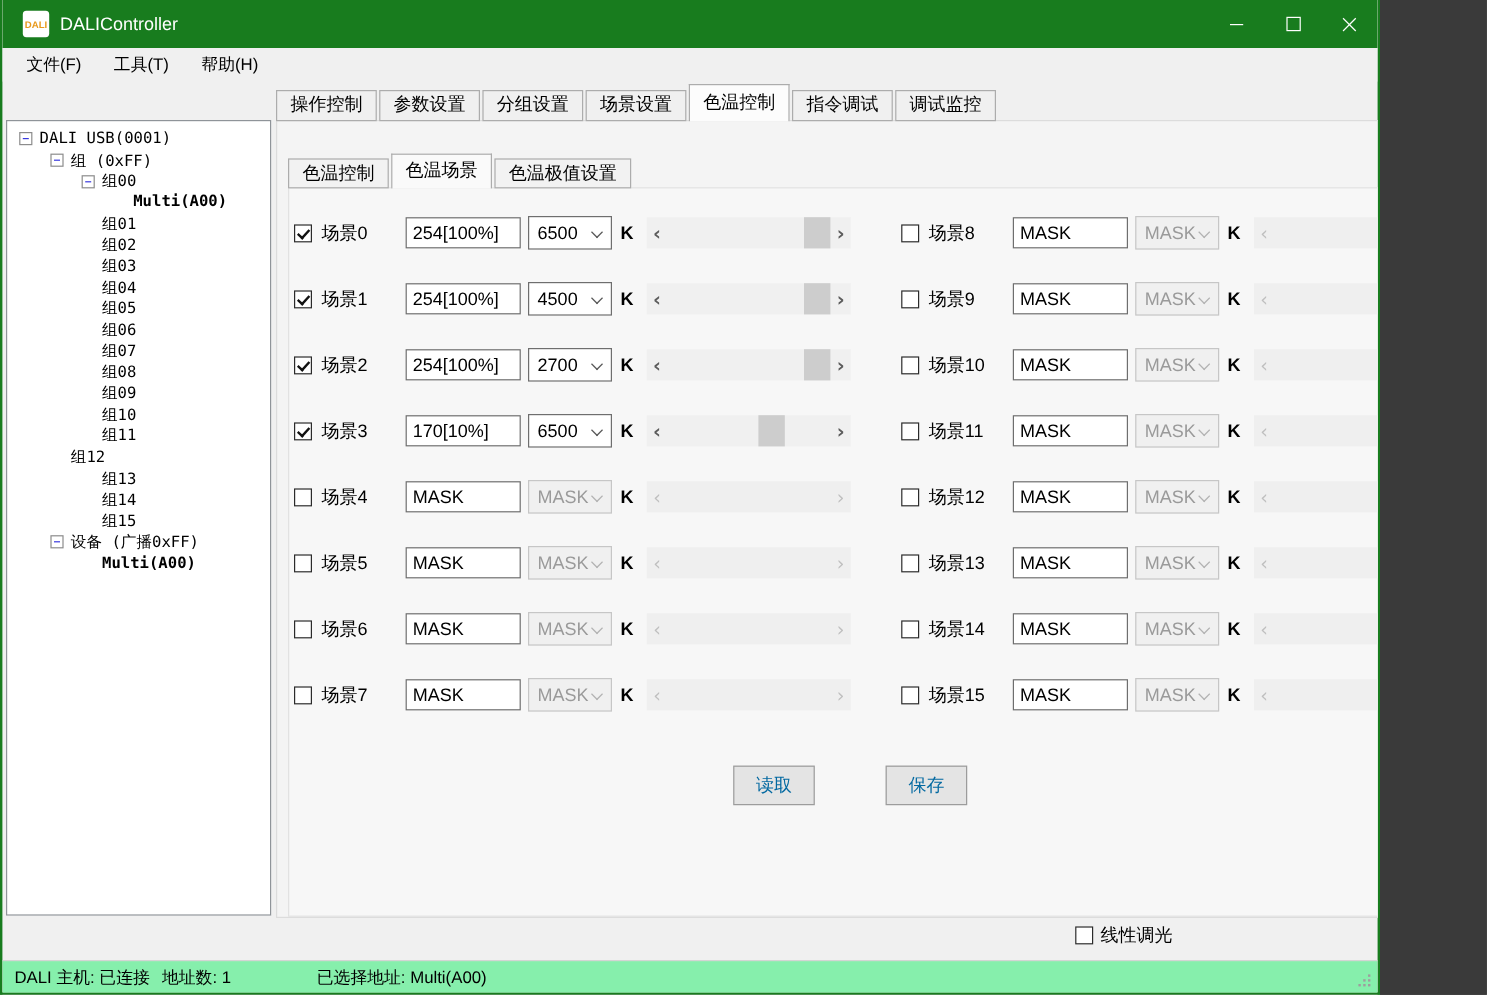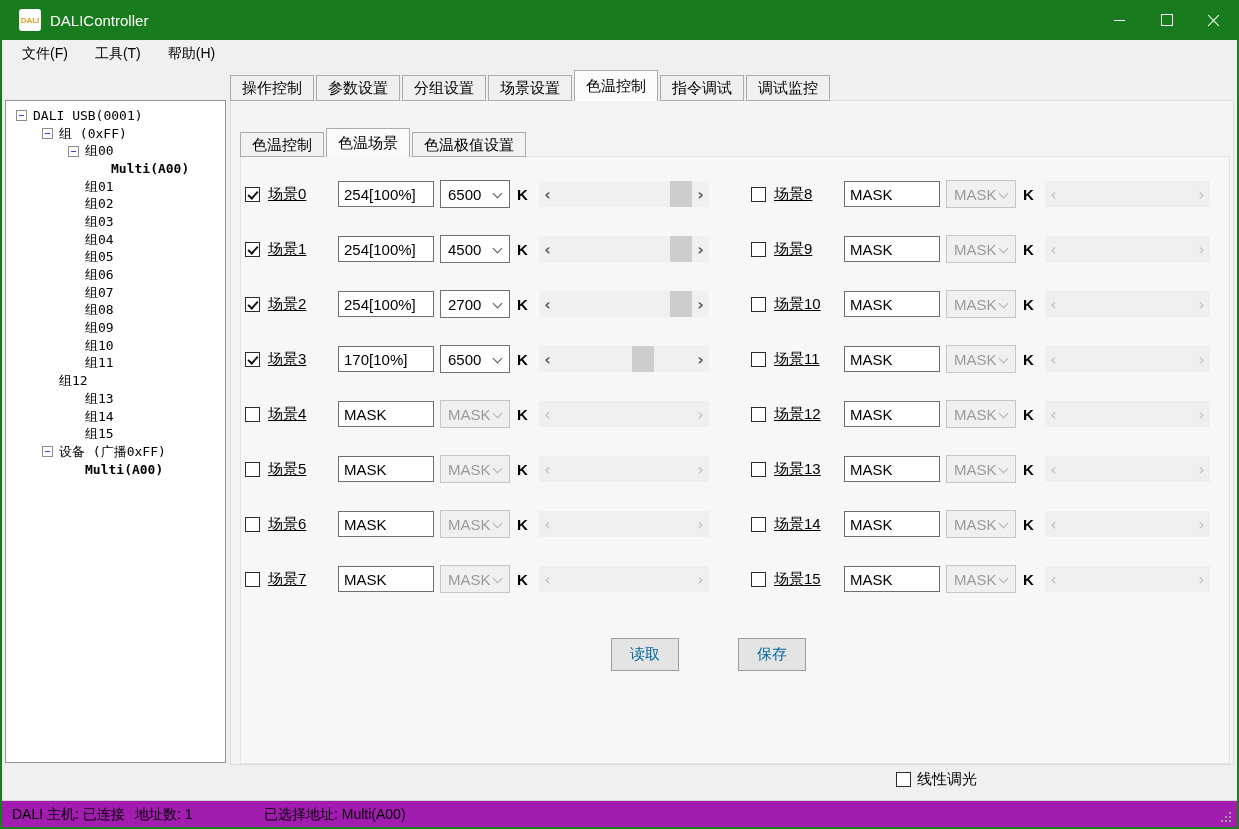--- a/index.html
+++ b/index.html
@@ -1,16 +1,16 @@
 <!DOCTYPE html>
 <html><head>
 <meta charset="utf-8">
 <style>
   html,body{margin:0;padding:0;background:#3a3a3a;}
-  .window{position:relative;width:1239px;height:829px;box-sizing:border-box;
+  .window{position:relative;width:1150px;height:829px;box-sizing:border-box;
     border:2px solid #187c1e;border-top:none;background:#f0f0f0;overflow:hidden;
     font-family:"Liberation Sans","DejaVu Sans",sans-serif;color:#000;}
   
   .titlebar{height:40px;background:#187c1e;display:flex;align-items:center;}
   .app-icon{flex:none;width:22px;height:22px;margin-left:17px;background:#fff;border-radius:3px;
     display:flex;align-items:center;justify-content:center;font-size:8px;font-weight:bold;color:#e8991c;letter-spacing:0;}
   .win-title{color:#fff;font-size:15px;margin-left:9px;}
   .win-controls{margin-left:auto;display:flex;height:100%;}
   .win-btn{width:47px;height:100%;display:flex;align-items:center;justify-content:center;cursor:default;}
   .glyph-min{width:11px;height:1px;background:#fff;}
@@ -46,21 +46,21 @@
   .sub-page{position:absolute;left:9px;top:55px;width:990px;height:608px;box-sizing:border-box;
     background:#f7f7f7;border:1px solid #e2e2e2;}
   
   .col{position:absolute;top:22px;}
   .col.left{left:4px;}
   .col.right{left:510px;}
   .scene-row{display:flex;align-items:center;height:30px;margin-bottom:25px;}
   .cb{flex:none;width:15px;height:15px;box-sizing:border-box;border:1px solid #2b2b2b;background:#fff;position:relative;margin-right:8px;}
   .cb.checked::after{content:'';position:absolute;left:2px;top:3px;width:8px;height:4px;
     border-left:2px solid #111;border-bottom:2px solid #111;transform:rotate(-48deg);}
-  .scene-label{flex:none;width:70px;font-size:15px;text-decoration:underline;}
+  .scene-label{flex:none;width:70px;font-size:15px;}
   .level-input{flex:none;width:96px;height:26px;box-sizing:border-box;border:1px solid #6e6e6e;background:#fff;
     font-size:15px;padding:0 5px;font-family:inherit;color:#000;outline:none;}
   .kelvin-select{flex:none;width:70px;height:28px;box-sizing:border-box;border:1px solid #6e6e6e;background:#fff;
     display:flex;align-items:center;padding-left:7px;position:relative;font-size:15px;margin-left:6px;}
   .chev{position:absolute;right:8px;top:9px;width:6px;height:6px;border:solid #555;border-width:0 1.5px 1.5px 0;transform:rotate(45deg);}
   .k-unit{flex:none;margin-left:7px;width:14px;font-size:15px;font-weight:600;}
   .hscroll{flex:none;position:relative;width:170px;height:26px;background:#f0f0f0;margin-left:8px;}
   .col.right .hscroll{width:165px;}
   .arr{position:absolute;top:0;bottom:0;width:17px;display:flex;align-items:center;justify-content:center;
     font-size:16px;font-weight:bold;color:#5c5c5c;font-family:"DejaVu Sans",sans-serif;}
@@ -72,21 +72,21 @@
   .scene-row.disabled .hscroll{background:#efefef;}
   .scene-row.disabled .arr{color:#bfbfbf;font-weight:normal;}
   
   .action-btn{position:absolute;width:68px;height:33px;background:#e4e4e4;border:1px solid #9c9c9c;
     font-size:15px;font-family:Liberation Serif, serif;color:#0369a1;}
   #btn-read{left:370px;top:481px;}
   #btn-save{left:497px;top:481px;}
   
   .linear-dim{position:absolute;left:894px;top:702px;display:flex;align-items:center;font-size:15px;}
   .linear-dim .cb{margin-right:6px;}
-  .statusbar{position:relative;height:27px;background:#a21caf;border-top:1px solid #d4d4d4;font-size:14px;}
+  .statusbar{position:relative;height:27px;background:#86efac;border-top:1px solid #d4d4d4;font-size:14px;}
   .status-text{position:absolute;top:5px;white-space:nowrap;}
   #st-host{left:10px;} #st-addr{left:133px;} #st-sel{left:262px;}
   .grip{position:absolute;right:4px;bottom:4px;width:12px;height:12px;}
   .grip::before{content:'';position:absolute;left:0;top:8px;width:2px;height:2px;background:#9e9e9e;
     box-shadow:4px 0 0 #9e9e9e,8px 0 0 #9e9e9e,4px -4px 0 #9e9e9e,8px -4px 0 #9e9e9e,8px -8px 0 #9e9e9e;}
 </style>
 </head>
 <body>
 
 <div class="window">

